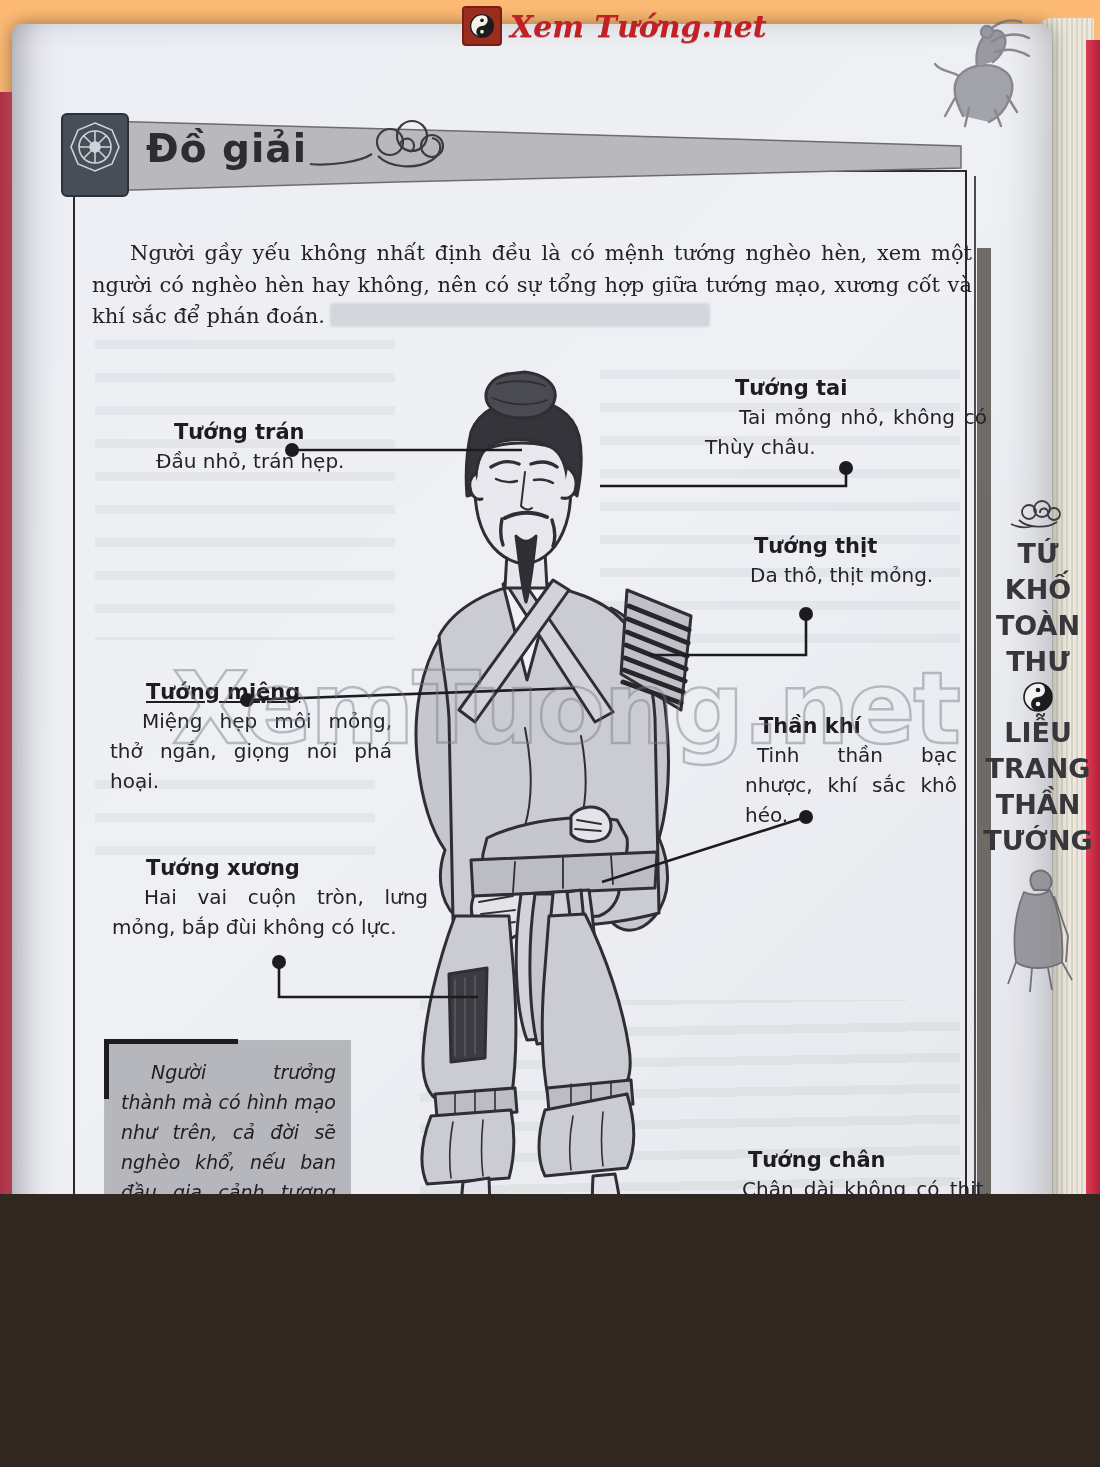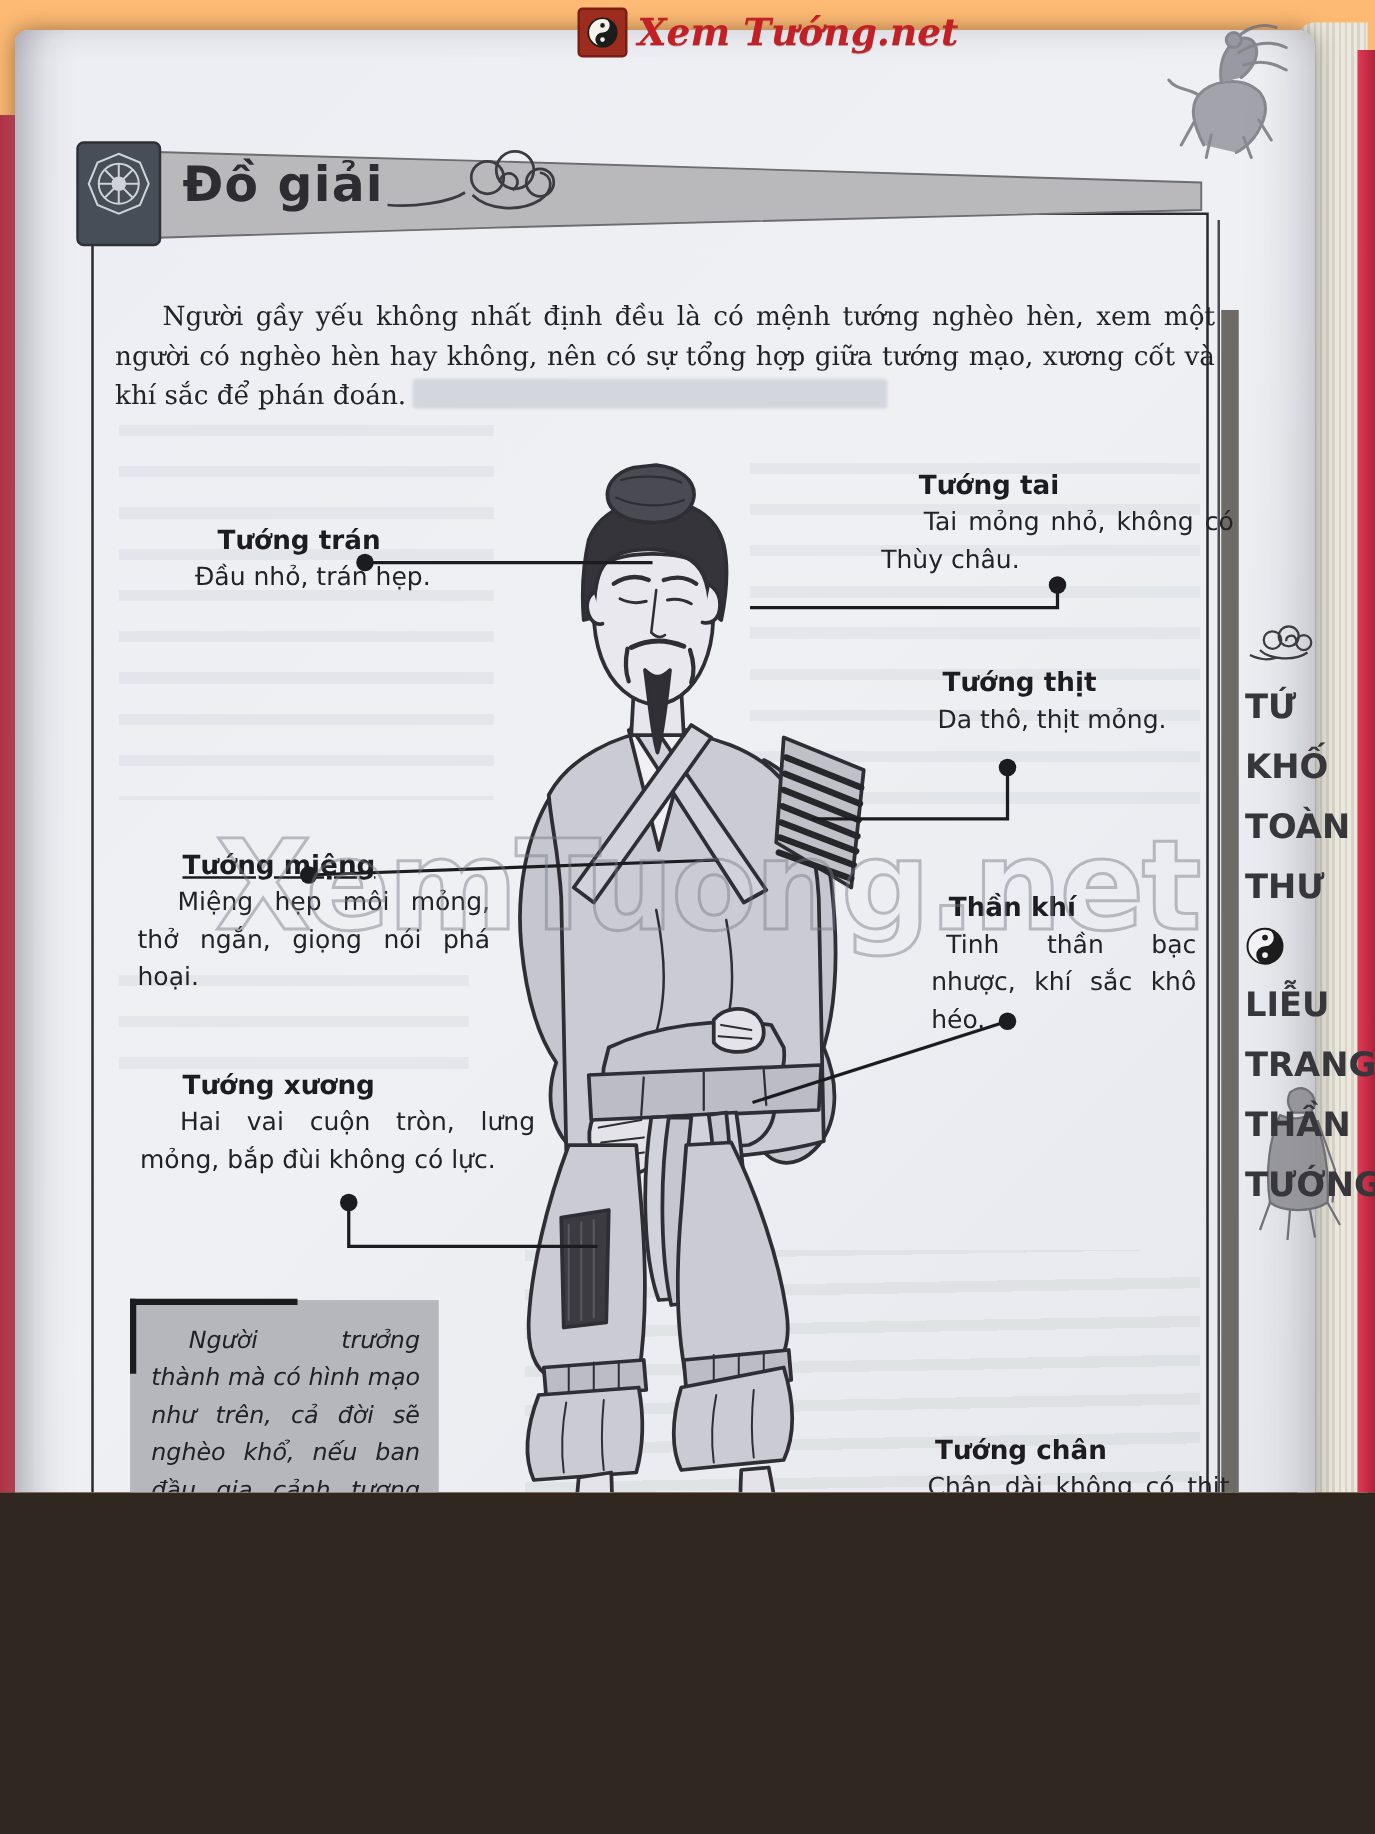--- a/index.html
+++ b/index.html
@@ -48,21 +48,21 @@
     text-indent:30px;color:#212125;}
   .brk{position:absolute;background:#1c1c20;z-index:10;}
   
   .watermark{position:absolute;left:172px;top:650px;z-index:20;font-weight:bold;font-size:100px;
     letter-spacing:-2px;color:rgba(128,130,142,.40);white-space:nowrap;pointer-events:none;}
   @supports (-webkit-text-stroke: 2px gray){
     .watermark{color:transparent;-webkit-text-stroke:2.4px rgba(118,120,132,.46);}
   }
   
   .sidebar{position:absolute;left:996px;top:500px;width:84px;display:flex;flex-direction:column;
-    gap:16px;z-index:6;}
+    align-items:center;gap:4px;z-index:6;}
   .sidebar .w{font-weight:bold;font-size:27px;color:#36363b;line-height:1.18;}
   
   .pgnum-line{position:absolute;left:1004px;top:1396px;width:2px;height:28px;background:#2c2c30;z-index:6;}
   .pgnum{position:absolute;left:981px;top:1421px;width:46px;height:46px;border-radius:50%;background:#1e1e22;
     color:#f4f4f6;font-weight:bold;font-size:21px;display:flex;align-items:center;justify-content:center;z-index:7;}
   .corner-rule-h{position:absolute;left:905px;top:1410px;width:100px;height:2px;background:#3c3c40;z-index:3;}
   .corner-rule-v{position:absolute;left:996px;top:1378px;width:2px;height:34px;background:#3c3c40;z-index:3;}
   .svg-abs{position:absolute;z-index:4;}
   .lines-svg{position:absolute;left:0;top:0;z-index:12;pointer-events:none;}
 </style>

